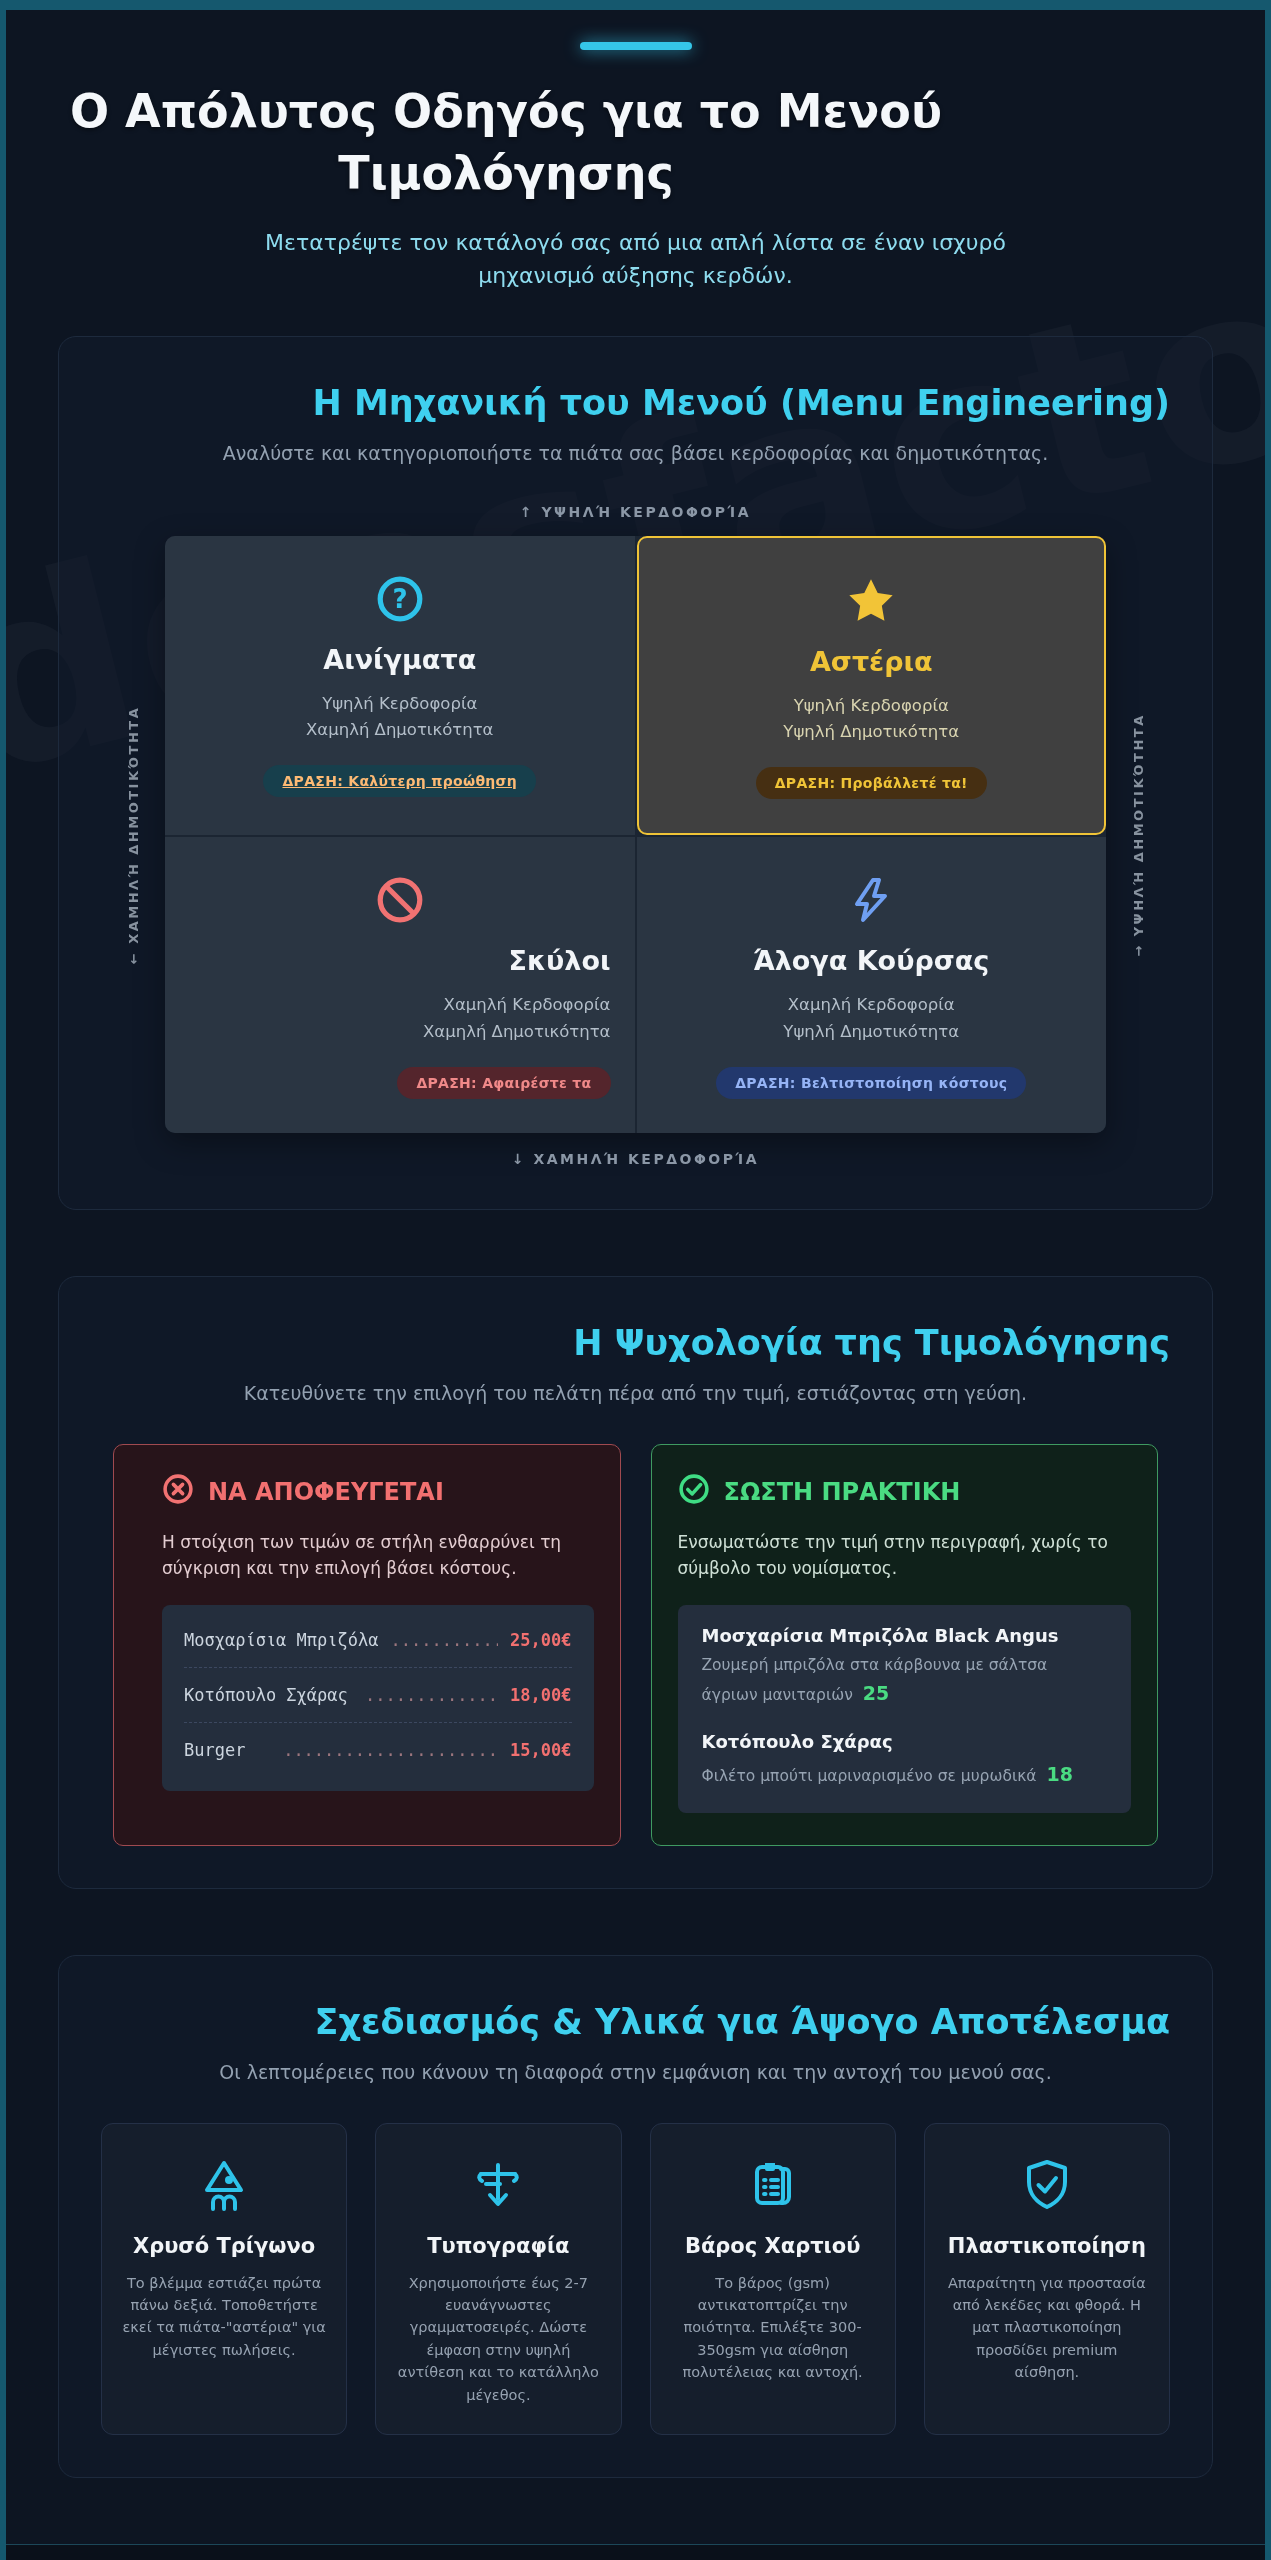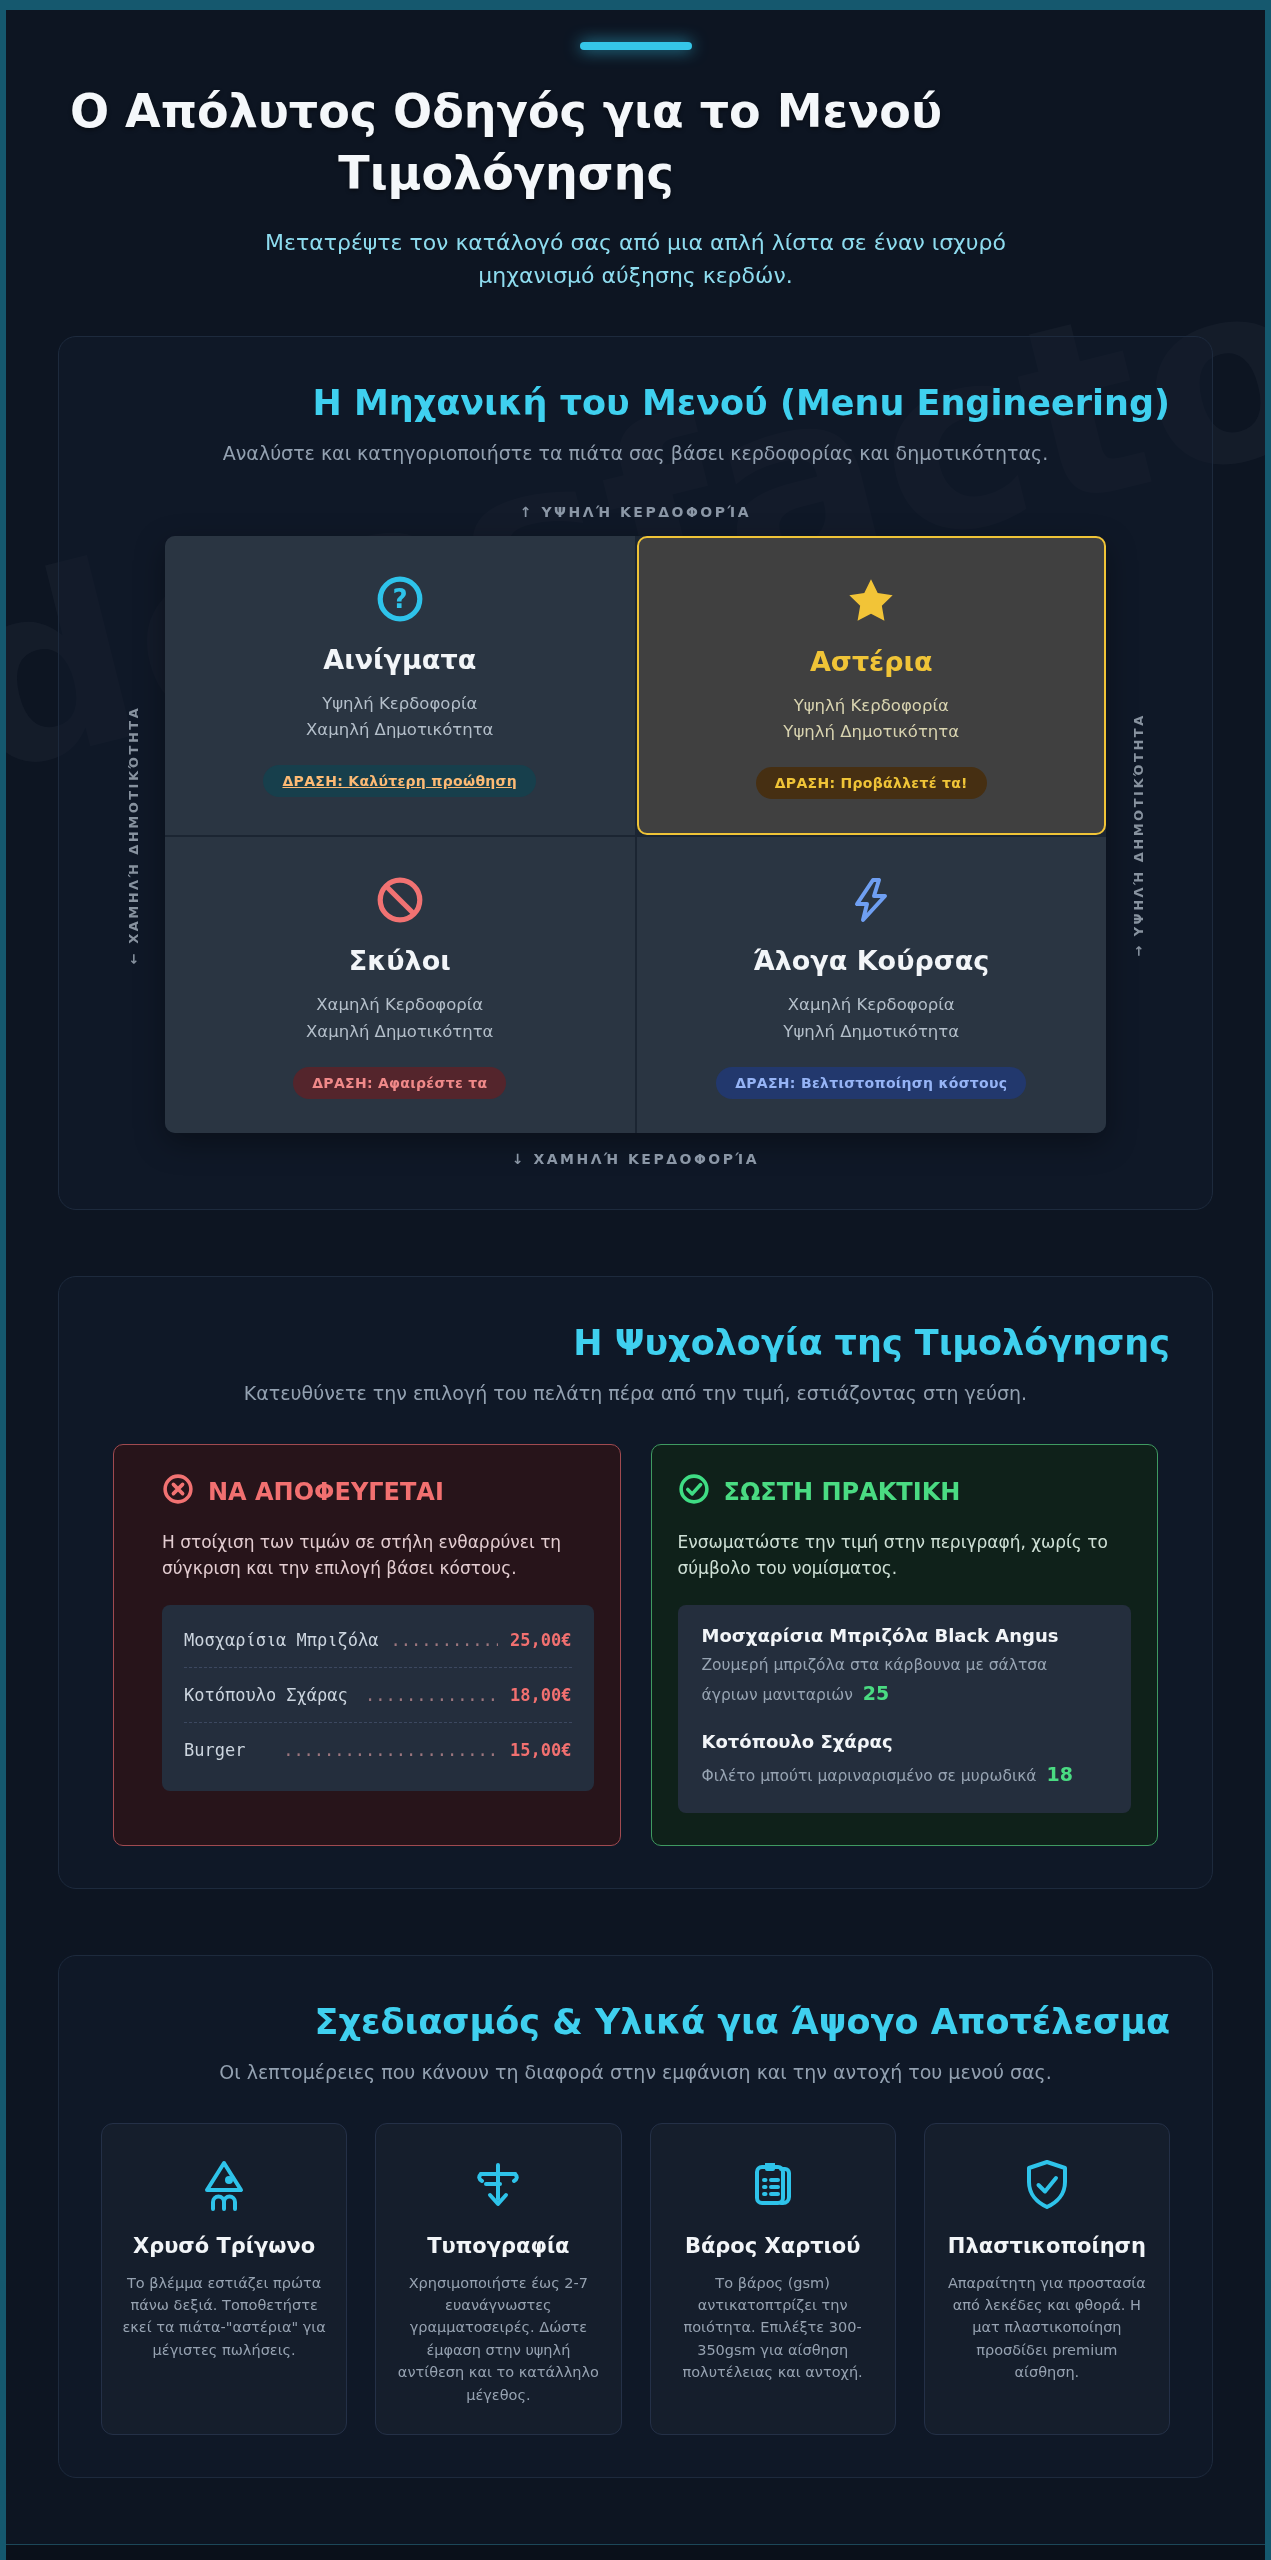--- a/index.html
+++ b/index.html
@@ -33,21 +33,21 @@
   .axis-top {margin-bottom:16px;}
   .axis-bottom {margin-top:18px;}
   .axis-v {position:absolute; top:50%; color:#87929f; font-size:13px; font-weight:bold;
     letter-spacing:2.5px; white-space:nowrap;}
   .axis-left  {left:32px;  transform:translate(-50%,-50%) rotate(-90deg);}
   .axis-right {right:32px; transform:translate(50%,-50%) rotate(-90deg);}
   .matrix {display:grid; grid-template-columns:1fr 1fr; gap:2px; background:#1b2532;
     border-radius:10px; box-shadow:0 10px 30px rgba(0,0,0,0.35);}
   .quadrant {background:#2a3542; padding:36px 24px 34px; text-align:center;}
   .quadrant.q1 {border-top-left-radius:10px;}
-  .quadrant.q3 {border-bottom-left-radius:10px;}
+  .quadrant.q3 {border-bottom-left-radius:10px;text-align:right;}
   .quadrant.q4 {border-bottom-right-radius:10px;}
   .quadrant.highlight {background:#404040; border:2px solid #f0c437; border-radius:10px;}
   .q-icon {height:54px; display:flex; align-items:center; justify-content:center; margin-bottom:18px;}
   .q-title {font-size:27px; font-weight:bold; color:#f2f5f8; margin-bottom:16px;}
   .highlight .q-title {color:#f0c437;}
   .q-line {font-size:16.5px; color:#b4bfca; line-height:1.6;}
   .highlight .q-line {color:#d9d4b0;}
   .q-badge {display:inline-block; margin-top:22px; padding:8px 19px; border-radius:17px;
     font-size:14px; font-weight:bold; letter-spacing:0.3px;}
   .badge-cyan  {background:#173f4c; color:#fdba74;text-decoration:underline;}

